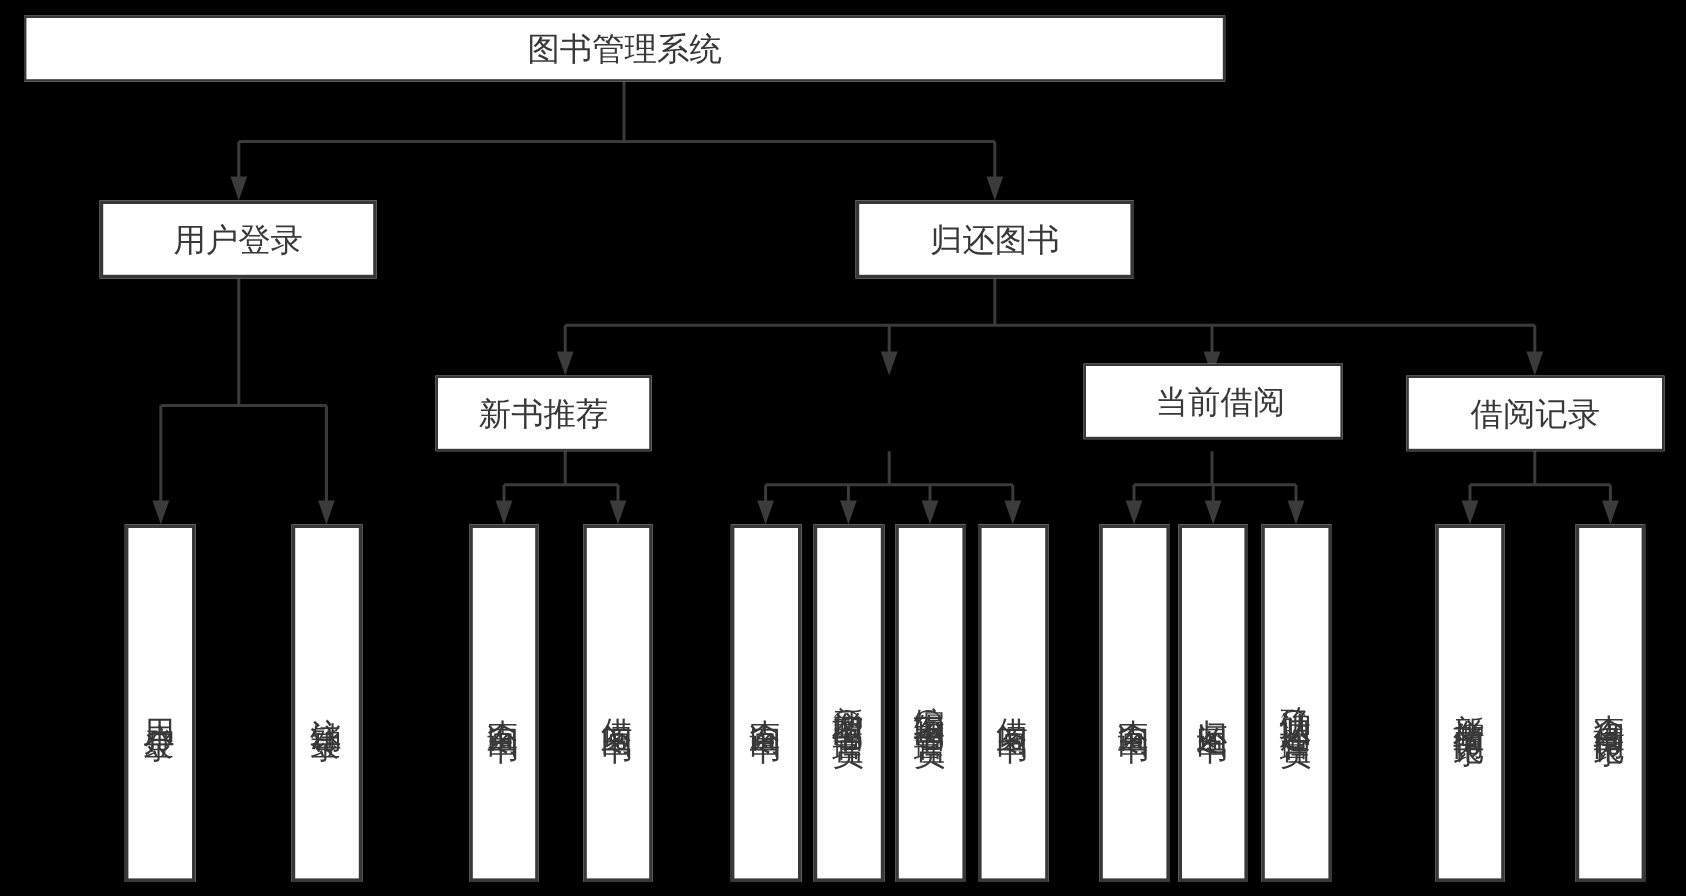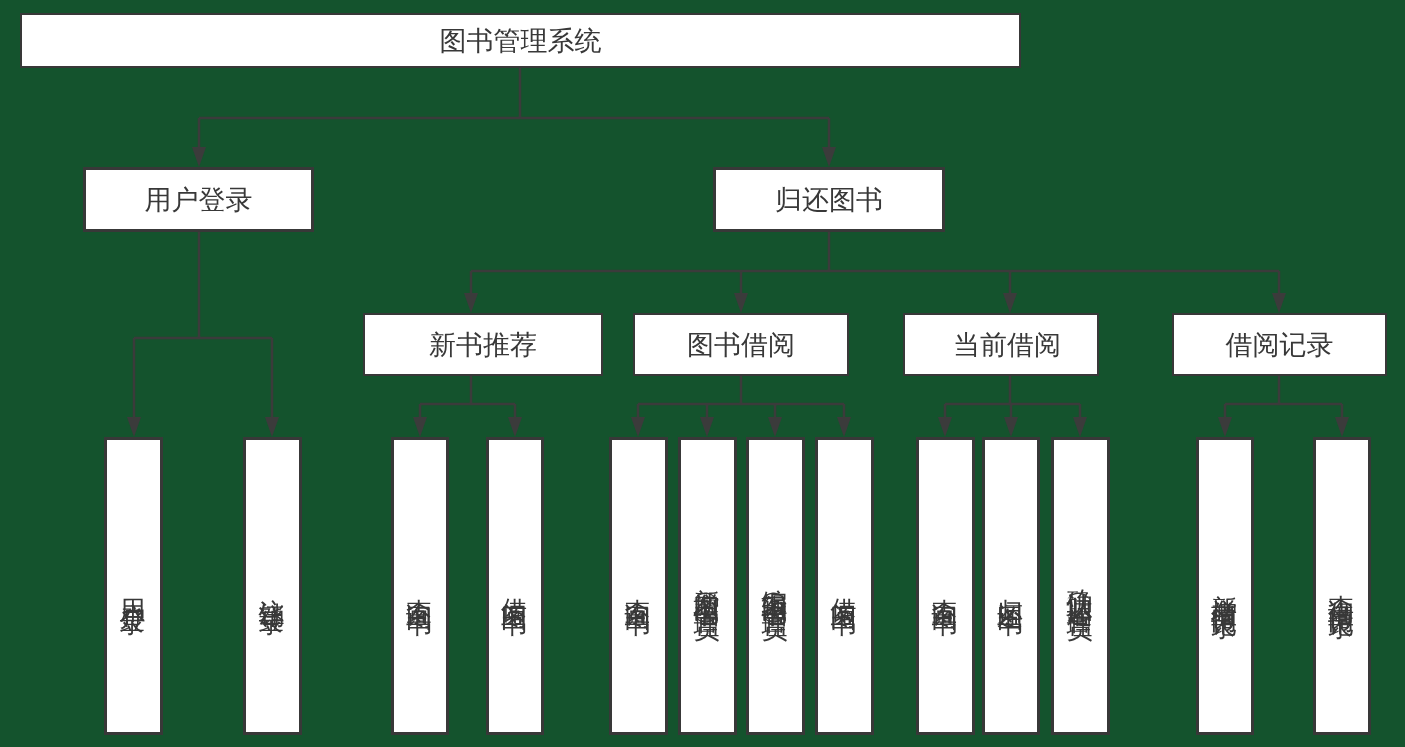--- a/index.html
+++ b/index.html
@@ -8,21 +8,21 @@
     background: #ffffff;
     width: 1405px;
     height: 747px;
     overflow: hidden;
     font-family: "Liberation Sans", "DejaVu Sans", sans-serif;
   }
   .canvas {
     position: relative;
     width: 1405px;
     height: 747px;
-    background: #14532d;
+    background: #000000;
   }
   .connector-svg {
     position: absolute;
     left: 0; top: 0;
     width: 1405px;
     height: 747px;
     z-index: 1;
   }
   .connector-svg path {
     stroke: #3b3b3b;
@@ -124,23 +124,22 @@
       <polygon points="1218,417 1232,417 1225,437"></polygon>
       <polygon points="1335,417 1349,417 1342,437"></polygon>
     </g>
   </svg>
 
   <div class="box root" style="left:20px; top:13px; width:1001px; height:55px;">图书管理系统</div>
 
   <div class="box branch" style="left:83px; top:167px; width:231px; height:65px;">用户登录</div>
   <div class="box branch" style="left:713px; top:167px; width:232px; height:65px;">归还图书</div>
 
-  <div class="box sub" style="left:363px; top:313px; width:240px; height:63px;">新书推荐</div>
-  <div class="box sub" style="left:633px; top:313px; width:216px; height:63px;">图书借阅</div>
-  <div class="box sub" style="left:903px; top:313px; width:196px; height:63px;padding-left:12px;">当前借阅</div>
+  <div class="box sub" style="left:363px; top:313px; width:180px; height:63px;">新书推荐</div>
+  <div class="box sub" style="left:903px; top:303px; width:216px; height:63px;padding-left:12px;">当前借阅</div>
   <div class="box sub" style="left:1172px; top:313px; width:215px; height:63px;">借阅记录</div>
 
   <div class="box leaf" style="left:104px; top:437px; width:59px; height:298px;">
     <span class="v-text">用户登录</span>
   </div>
   <div class="box leaf" style="left:243px; top:437px; width:59px; height:298px;">
     <span class="v-text">注销登录</span>
   </div>
 
   <div class="box leaf" style="left:391px; top:437px; width:58px; height:298px;">

